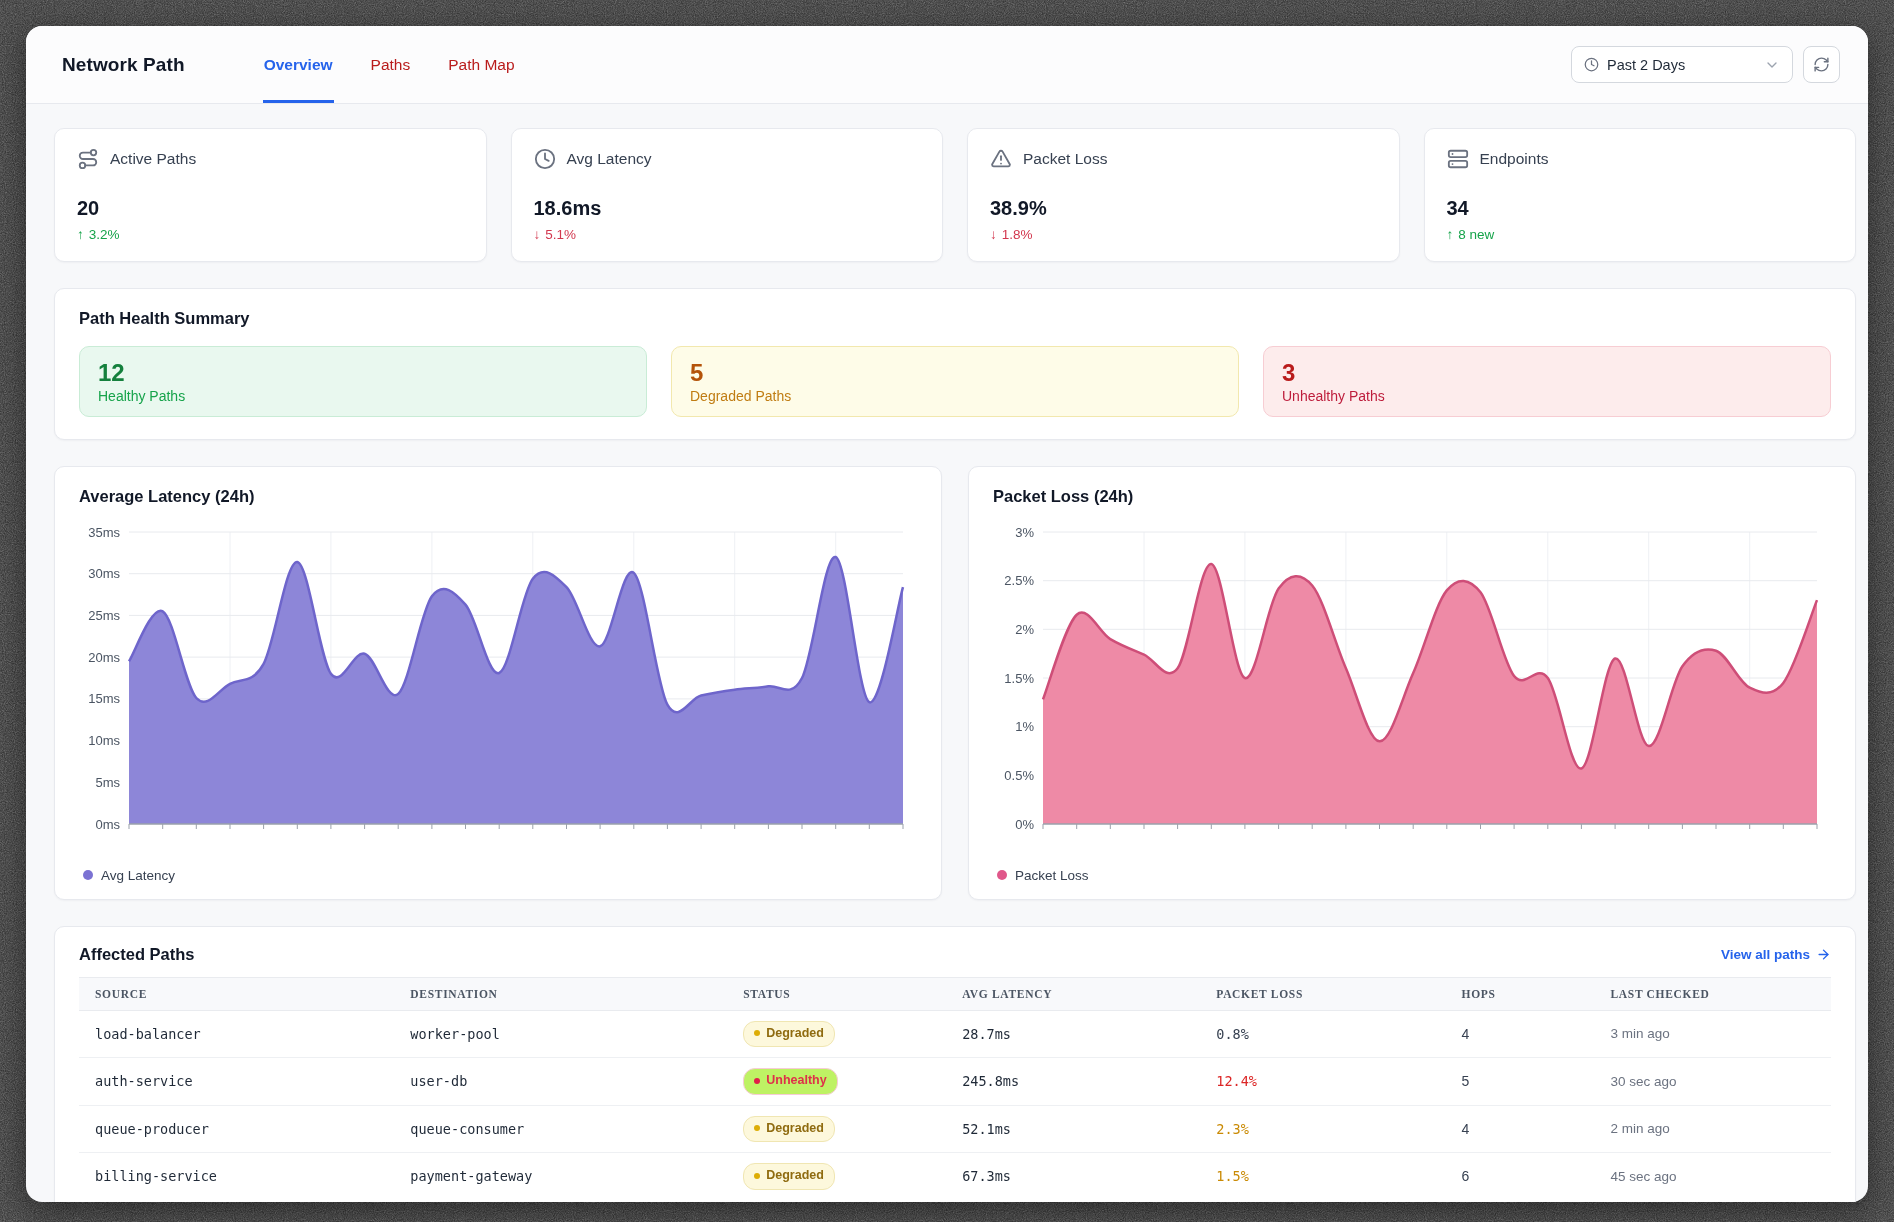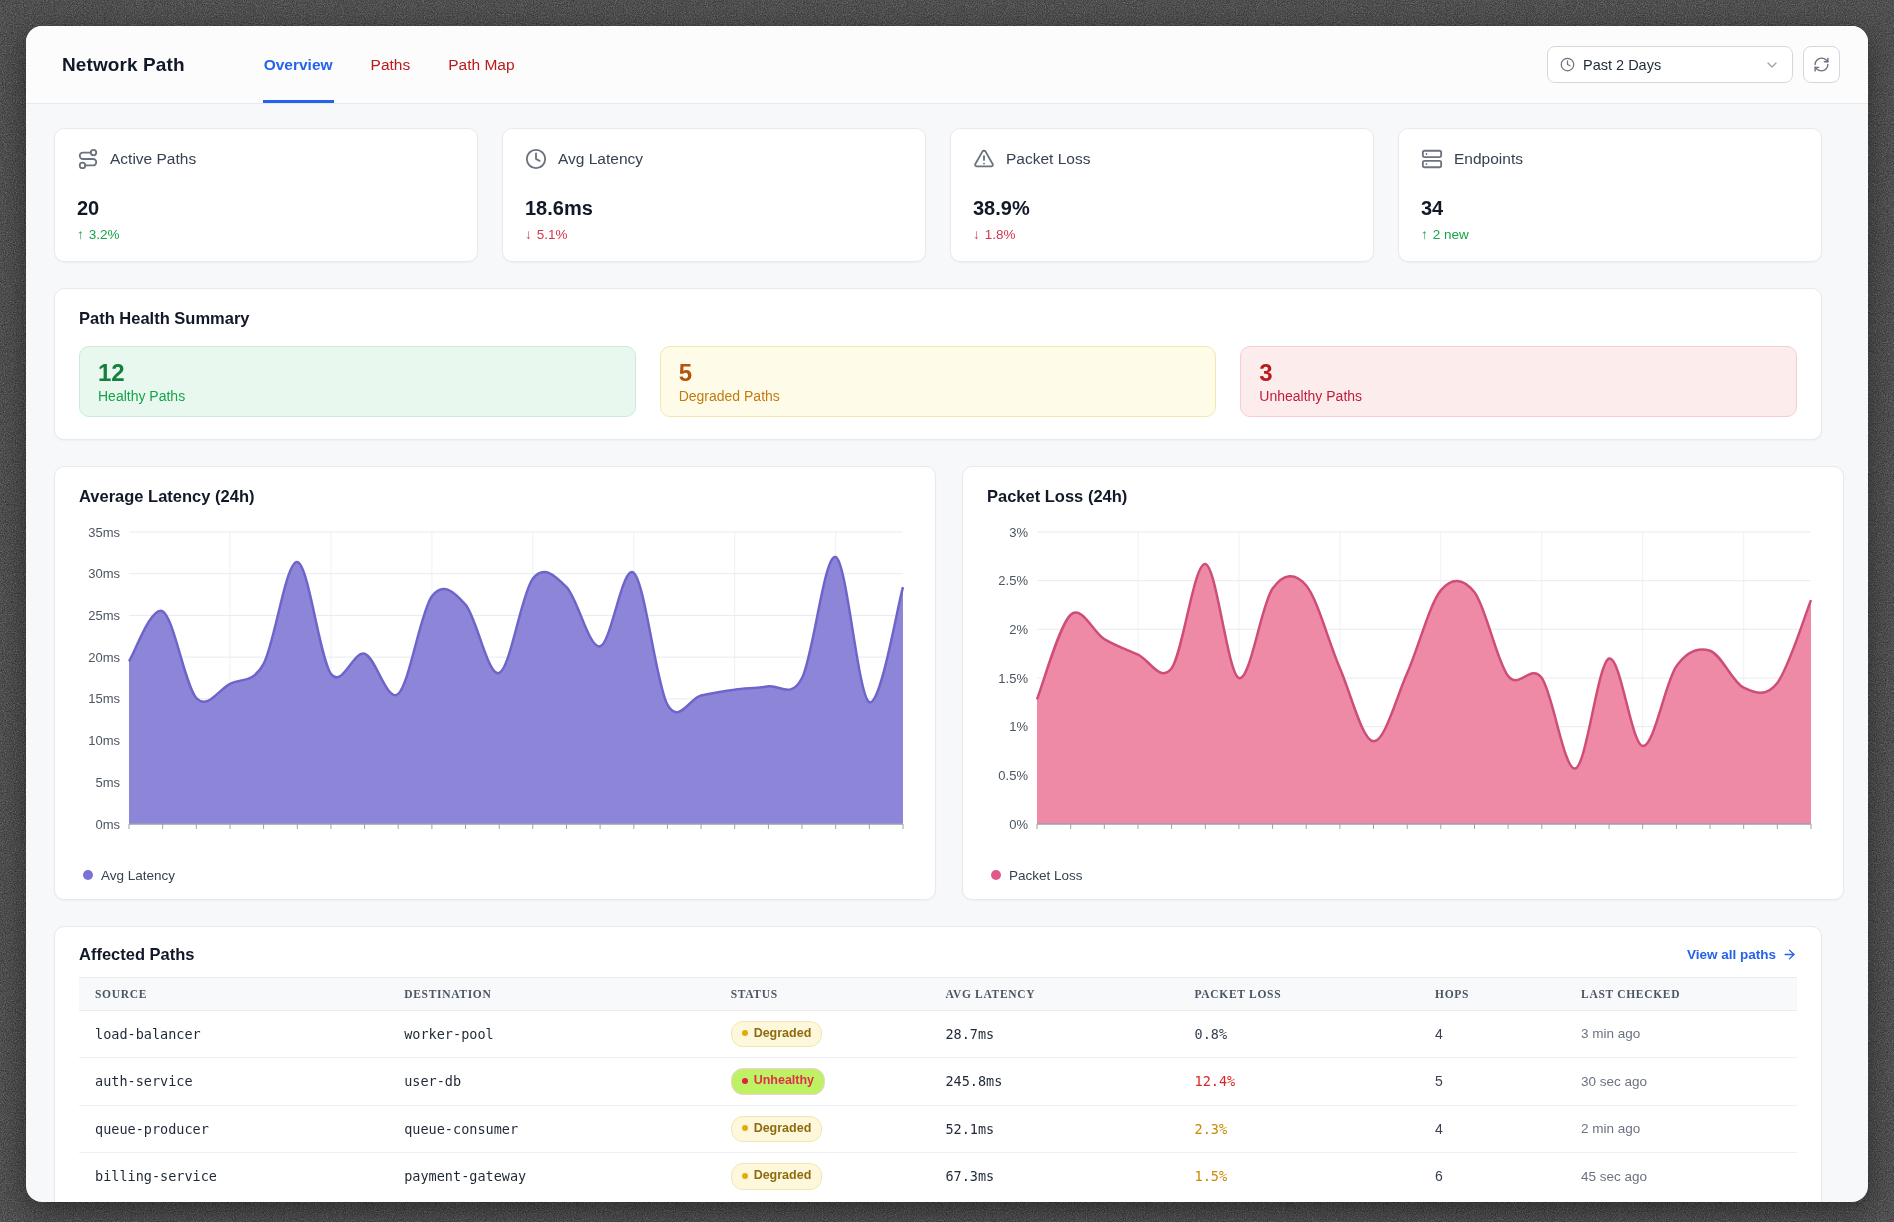--- a/index.html
+++ b/index.html
@@ -14,29 +14,29 @@
   
   .app-header{height:78px;background:#fcfcfd;border-bottom:1px solid #e7e9ee;
     display:flex;align-items:stretch;padding:0 28px;}
   .page-title{font-size:19px;font-weight:700;color:#111827;align-self:center;
     margin:0 78px 0 8px;letter-spacing:.1px;}
   .tab-bar{display:flex;align-items:stretch;gap:36px;}
   .tab{display:flex;align-items:center;font-size:15.5px;color:#b91c1c;cursor:pointer;
     border-bottom:3px solid transparent;border-top:3px solid transparent;padding:0 1px;}
   .tab.active{color:#2563eb;border-bottom-color:#2563eb;font-weight:600;}
   .header-right{margin-left:auto;display:flex;align-items:center;gap:10px;}
-  .select{width:246px;height:37px;border:1px solid #d4d8de;border-radius:8px;background:#fff;
+  .select{width:222px;height:37px;border:1px solid #d4d8de;border-radius:8px;background:#fff;
     display:flex;align-items:center;gap:8px;padding:0 12px;cursor:pointer;}
   .select .select-label{font-size:14.5px;color:#1f2937;}
   .select .chev{margin-left:auto;display:flex;}
   .icon-btn{width:37px;height:37px;border:1px solid #d4d8de;border-radius:8px;background:#fff;
     display:flex;align-items:center;justify-content:center;cursor:pointer;padding:0;}
   svg.ic{display:block;}
   
-  .main{padding:24px 46px 0 28px;}
+  .main{padding:24px 12px 0 28px;}
   .card{background:#fff;border:1px solid #e7e9ee;border-radius:10px;
     box-shadow:0 1px 2px rgba(16,24,40,.04);}
   
   .stats{display:grid;grid-template-columns:repeat(4,1fr);gap:24px;}
   .stat-card{padding:19px 22px;}
   .stat-head{display:flex;align-items:center;gap:11px;color:#374151;font-size:15.5px;}
   .stat-head .icon{display:flex;color:#6b7280;}
   .stat-value{margin-top:27px;font-size:20px;font-weight:700;color:#111827;}
   .stat-delta{margin-top:7px;font-size:13.5px;display:flex;align-items:center;gap:5px;}
   
@@ -187,21 +187,21 @@
                   <rect x="2" y="14" width="20" height="7" rx="2"></rect>
                   <line x1="6" y1="6.5" x2="6.01" y2="6.5"></line>
                   <line x1="6" y1="17.5" x2="6.01" y2="17.5"></line>
                 </svg>
               </span>
               <span>Endpoints</span>
             </div>
             <div class="stat-value">34</div>
             <div class="stat-delta" style="color: rgb(22, 163, 74);">
               <span>↑</span>
-              <span>2 new</span>
+              <span>8 new</span>
             </div>
           </div>
         </section>
 
       <section class="card health">
         <h2 class="section-title">Path Health Summary</h2>
         <div class="health-grid">
             <div class="health-box" style="background: rgb(233, 248, 239); border-color: rgb(201, 236, 214);">
               <div class="health-count" style="color: rgb(21, 128, 61);">12</div>
               <div class="health-label" style="color: rgb(22, 163, 74);">Healthy Paths</div>

